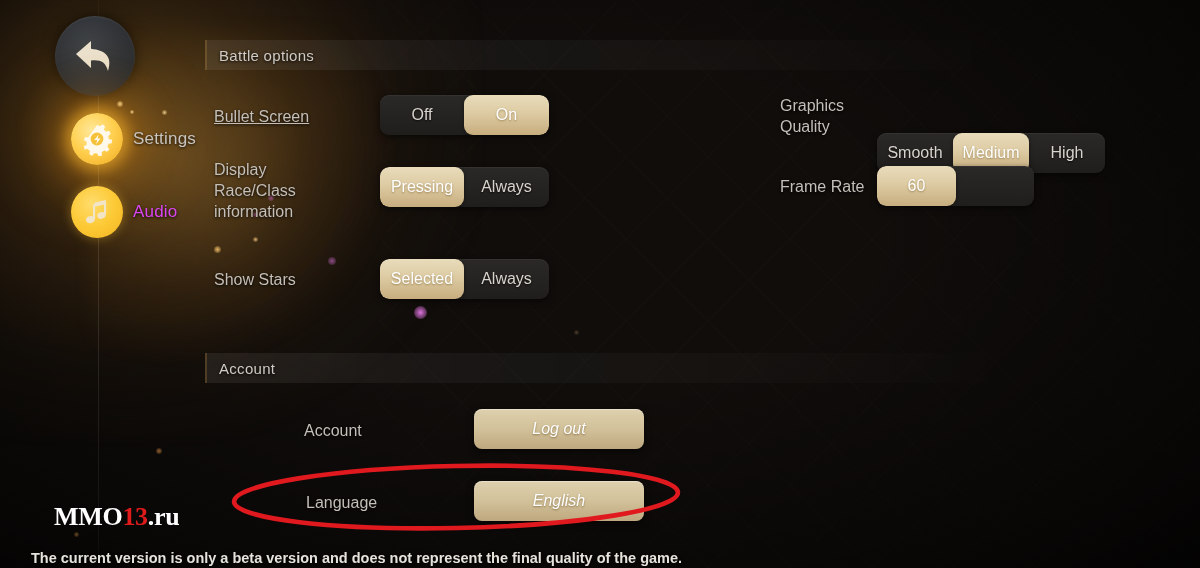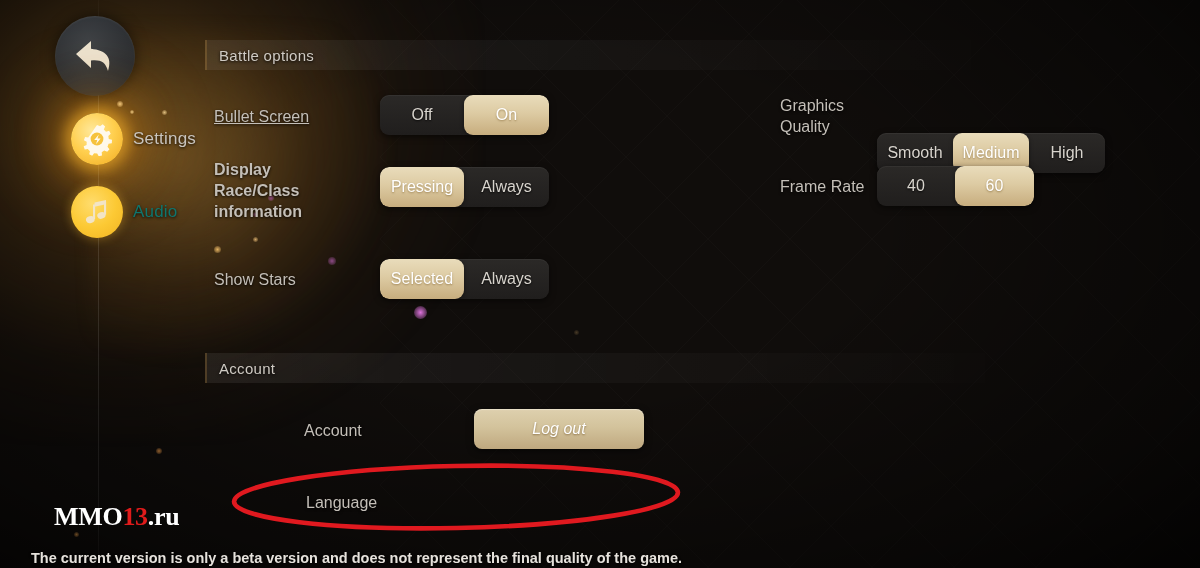--- a/index.html
+++ b/index.html
@@ -105,21 +105,21 @@
       0 0 40px 18px rgba(255,160,26,0.30),
       0 0 70px 34px rgba(220,130,18,0.16);
   }
   .nav-icon.audio {
     background: radial-gradient(circle at 40% 34%, #ffdc6d 0%, #fcc934 52%, #f0b221 100%);
     box-shadow: 0 0 8px 2px rgba(250,190,50,0.28);
   }
   .nav-label {
     margin-left: 10px;
     font-size: 17px;
-    color: #0f766e;
+    color: #d946ef;
     letter-spacing: .2px;
     text-shadow: 0 1px 3px rgba(0,0,0,0.85);
     white-space: nowrap;
   }
   .nav-label.active { color: #c9c4bd; }
 
   
   .section-header {
     position: absolute;
     height: 30px;
@@ -280,21 +280,21 @@
   <div class="section-header" style="left:205px;top:40px;width:766px;">
     <span class="section-header-label">Battle options</span>
   </div>
 
   <div class="row-label" style="left:214px;top:106px;width:160px;text-decoration:underline;">Bullet Screen</div>
   <div class="segmented" style="left:380px;top:95px;width:169px;">
     <div class="seg" style="width:84px;">Off</div>
     <div class="seg selected" style="width:85px;">On</div>
   </div>
 
-  <div class="row-label" style="left:214px;top:159px;width:160px;font-weight:bold;">
+  <div class="row-label" style="left:214px;top:159px;width:160px;">
     <div>Display</div>
     <div>Race/Class</div>
     <div>information</div>
   </div>
   <div class="segmented" style="left:380px;top:167px;width:169px;">
     <div class="seg selected" style="width:84px;">Pressing</div>
     <div class="seg" style="width:85px;">Always</div>
   </div>
 
   <div class="row-label" style="left:214px;top:269px;width:160px;">Show Stars</div>
@@ -308,32 +308,32 @@
     <div style="margin-left:80px;">Quality</div>
   </div>
   <div class="segmented" style="left:877px;top:94px;width:228px;margin-top:39px;">
     <div class="seg" style="width:76px;">Smooth</div>
     <div class="seg selected" style="width:76px;">Medium</div>
     <div class="seg" style="width:76px;">High</div>
   </div>
 
   <div class="row-label" style="left:780px;top:176px;width:120px;">Frame Rate</div>
   <div class="segmented" style="left:877px;top:166px;width:157px;">
-    <div class="seg" style="width:78px;">40</div>
     <div class="seg selected" style="width:79px;">60</div>
   </div>
 
   <div class="section-header" style="left:205px;top:353px;width:780px;">
     <span class="section-header-label">Account</span>
   </div>
 
   <div class="row-label" style="left:304px;top:420px;width:150px;">Account</div>
   <div class="gold-button" style="left:474px;top:409px;width:170px;">Log out</div>
 
   <div class="row-label" style="left:306px;top:492px;width:150px;">Language</div>
+  <div class="gold-button" style="left:474px;top:481px;width:170px;">English</div>
 
   <svg class="annotation-ellipse" style="left:228px;top:461px;" width="462" height="76" viewBox="0 0 462 76">
     <ellipse cx="228" cy="36" rx="222" ry="31" fill="none" stroke="#e0191f" stroke-width="4.6" transform="rotate(-1.2 228 36)"></ellipse>
   </svg>
 
   <div class="watermark">
     <span class="wm-white">MMO</span><span class="wm-red">13</span><span class="wm-white">.ru</span>
   </div>
 
   <div class="footer-note">The current version is only a beta version and does not represent the final quality of the game.</div>

